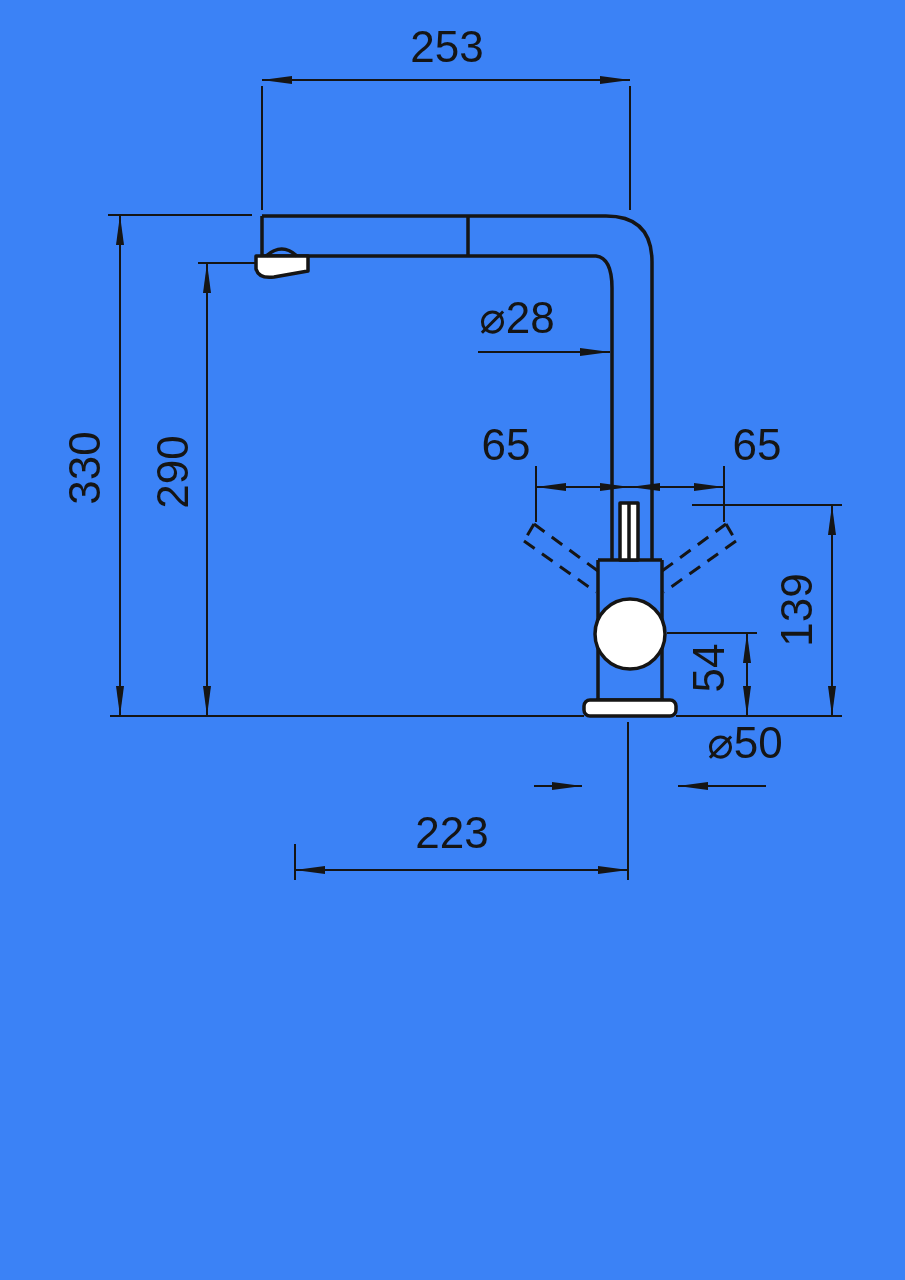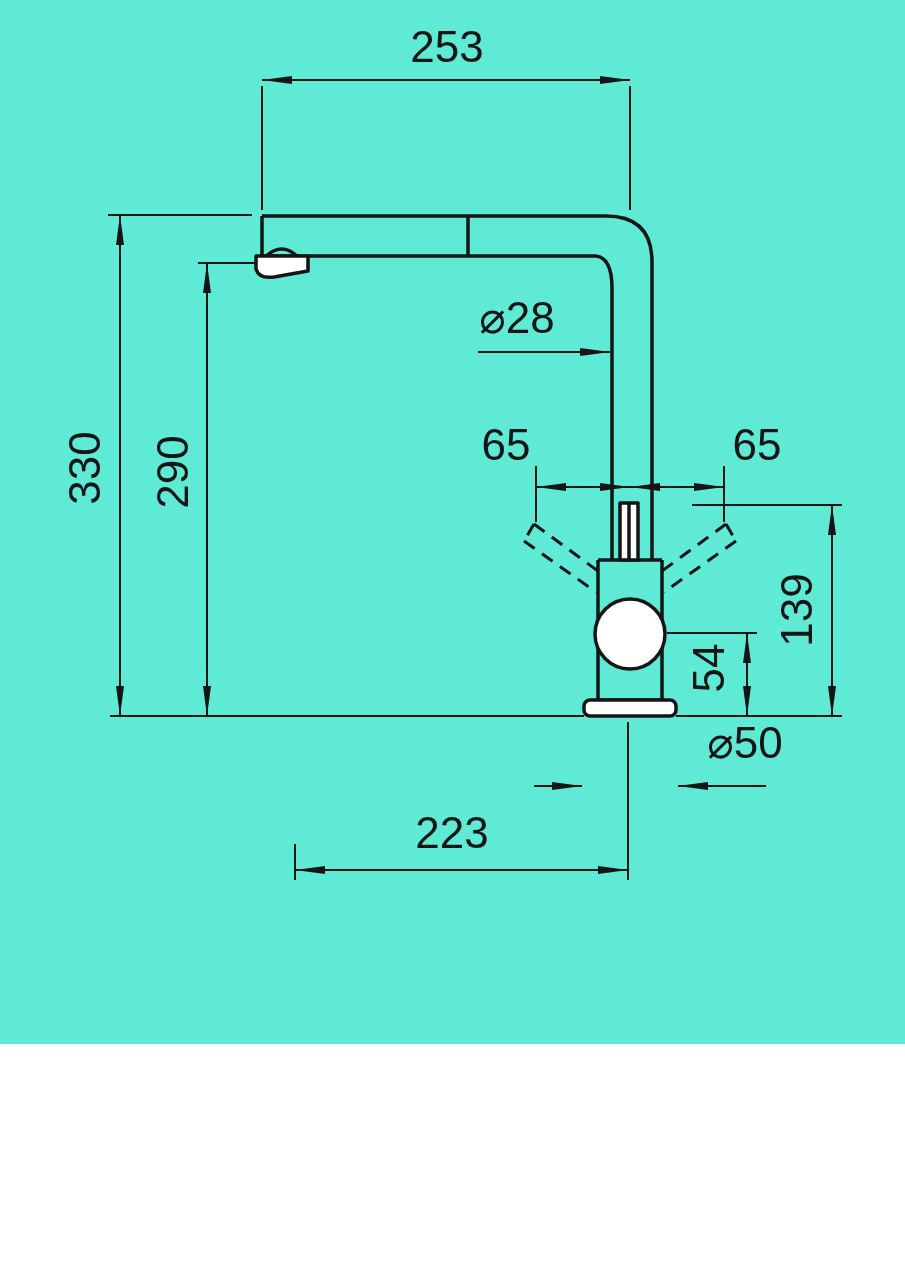--- a/index.html
+++ b/index.html
@@ -1,20 +1,20 @@
 <!DOCTYPE html>
 <html><head>
 <meta charset="utf-8">
 <style>
   html, body { margin: 0; padding: 0; background: #ffffff; }
   .stage {
     position: relative;
     width: 905px;
-    height: 1044px;
-    background: #5eead4;
+    height: 1280px;
+    background: #3b82f6;
     overflow: hidden;
   }
   svg { display: block; }
   svg text {
     font-family: "Liberation Sans", sans-serif;
     font-size: 44px;
     fill: #151515;
   }
   .outline path, .outline line, .outline circle, .outline rect {
     fill: none;

